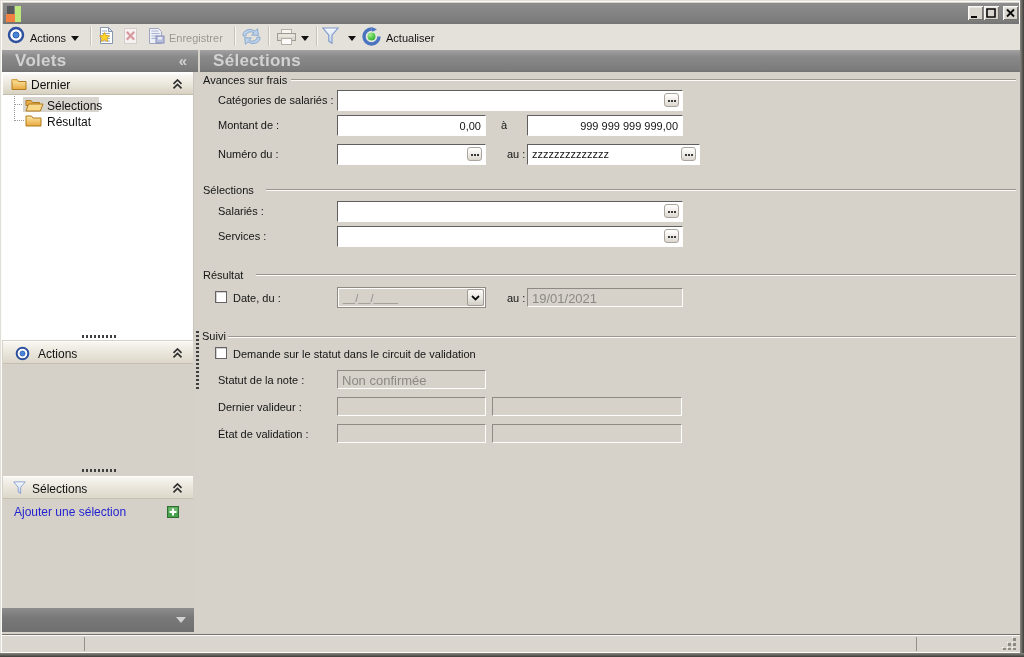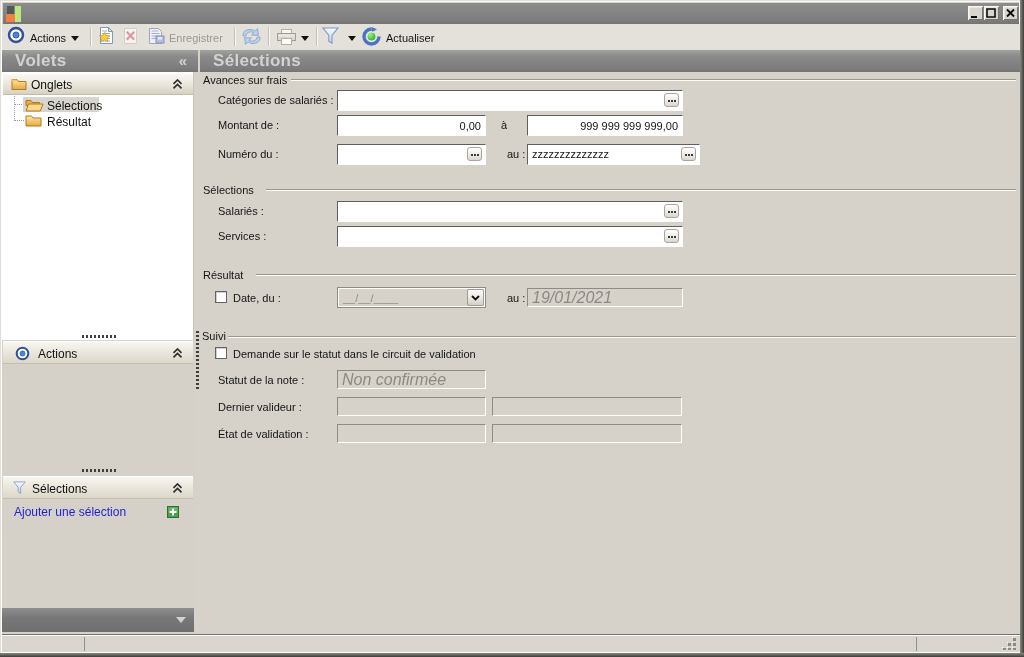--- a/index.html
+++ b/index.html
@@ -53,21 +53,21 @@
 
   
   .main-bg { left:200px; top:72px; width:820px; height:562px; background:#d6d2ca; }
   .group-label { font-size:11px; color:#141414; }
   .group-line { height:2px; border-top:1px solid #9b978f; border-bottom:1px solid #fcfbf8; }
   .flabel { font-size:11px; color:#141414; white-space:nowrap; }
   .field { background:#fff; border:1px solid; border-color:#5f5f5f #fdfdfc #fdfdfc #5f5f5f; font-size:11px; color:#141414;padding-left:40px; }
   .field .val { position:absolute; left:4px; right:4px; top:50%; transform:translateY(-50%); white-space:nowrap; overflow:hidden; }
   .field .val.right { text-align:right; }
   .dfield { background:#d6d2ca; border:1px solid; border-color:#8f8b84 #fdfdfc #fdfdfc #8f8b84; }
-  .dfield .val { position:absolute; left:4px; right:4px; top:50%; transform:translateY(-50%); color:#8c8984; font-size:16px; white-space:nowrap;font-style:italic; }
+  .dfield .val { position:absolute; left:4px; right:4px; top:50%; transform:translateY(-50%); color:#8c8984; font-size:13px; white-space:nowrap; }
   .browse-btn { width:15px; height:14px; border:1px solid #a9a59d; border-radius:3px; background:linear-gradient(180deg,#ffffff,#f0eee9 50%,#dbd7cf); }
   .browse-btn i { position:absolute; bottom:4px; width:2px; height:2px; background:#3a3a3a; }
   .browse-btn i:nth-child(1){ left:3px; } .browse-btn i:nth-child(2){ left:6px; } .browse-btn i:nth-child(3){ left:9px; }
   .combo { background:#d6d2ca; border:1px solid #8f8b84; box-shadow:inset 1px 1px 0 #fdfdfc, inset -1px -1px 0 #fdfdfc; }
   .combo .val { position:absolute; left:5px; top:50%; transform:translateY(-50%); color:#93908a; font-size:11px; }
   .combo-btn { position:absolute; right:1px; top:1px; width:17px; height:17px; border:1px solid #a19d95; border-radius:2px; background:linear-gradient(180deg,#fbfaf8,#eceae4 50%,#d3cfc6); }
   .checkbox { width:12px; height:12px; background:#fff; border:1px solid #646464; box-shadow:inset 1px 1px 0 #cfcfcf; }
 
   
   .status-topline1 { left:2px; right:4px; top:634px; height:1px; background:#74726d; }
@@ -220,21 +220,21 @@
       <defs>
           <linearGradient id="fc1" x1="0" y1="0" x2="0" y2="1">
         <stop offset="0" stop-color="#fce9a8"></stop>
             <stop offset="1" stop-color="#e8a73d"></stop>
       </linearGradient>
         </defs>
       <path d="M1 2.5 h5 l1.5 2 h7.5 v8 h-14 z" fill="url(#fc1)" stroke="#b07a1e"></path>
       <path d="M1 4.5 h6 l-1.5-2 h-4.5 z" fill="#f6c96a"></path>
     </svg>
   </div>
-  <div class="abs paneltitle" style="left:28px;top:4px">Onglets</div>
+  <div class="abs paneltitle" style="left:28px;top:4px">Dernier</div>
   <svg class="abs chevup" style="top:5px" width="11" height="11" viewBox="0 0 11 11">
     <path d="M1.5 4.8 L5.5 1 L9.5 4.8 M1.5 9.3 L5.5 5.5 L9.5 9.3" fill="none" stroke="#2e2e2e" stroke-width="1.7"></path>
   </svg>
 </div>
 
 <div class="abs dotline-v" style="left:14px;top:96px;height:25px"></div>
 <div class="abs dotline-h" style="left:14px;top:104px;width:10px"></div>
 <div class="abs dotline-h" style="left:14px;top:120px;width:10px"></div>
 <div class="abs tree-sel-bg"></div>
 <div class="abs" style="left:25px;top:98px">

